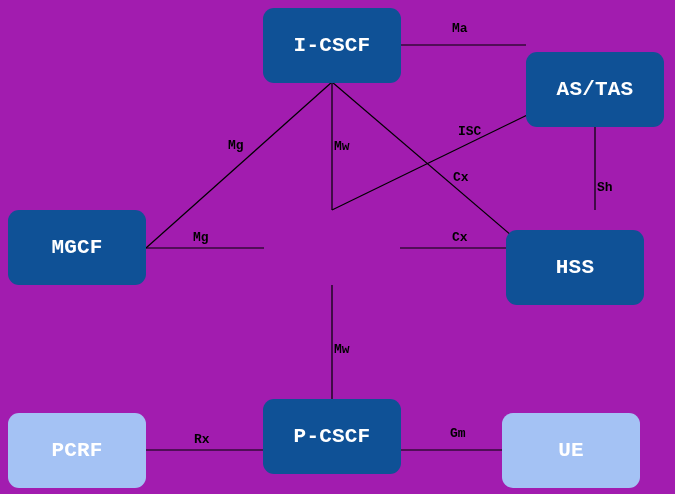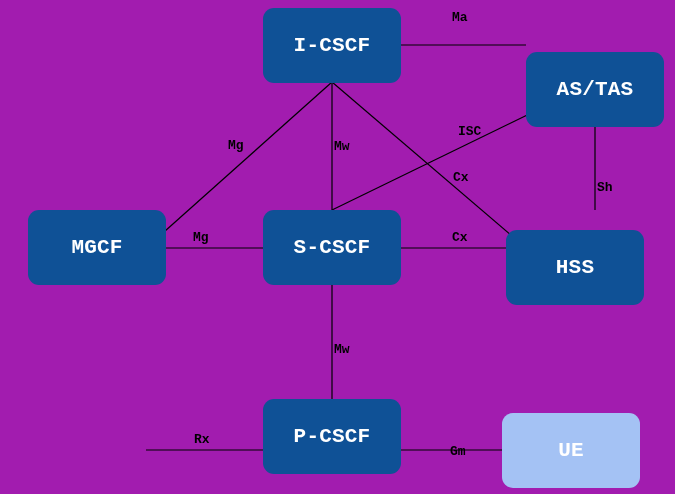--- a/index.html
+++ b/index.html
@@ -27,40 +27,40 @@
     <line x1="146" y1="450" x2="264" y2="450" stroke="#000" stroke-width="1.2"></line>
     <line x1="400" y1="450" x2="526" y2="450" stroke="#000" stroke-width="1.2"></line>
   </svg>
 
   <div class="node dark" style="left: 263px; top: 8px; background: rgb(15, 81, 150);">
       <span>I-CSCF</span>
     </div>
   <div class="node dark" style="left: 526px; top: 8px; background: rgb(15, 81, 150); margin-top: 44px;">
       <span>AS/TAS</span>
     </div>
-  <div class="node dark" style="left: 8px; top: 210px; background: rgb(15, 81, 150); margin-left: 20px;">
+  <div class="node dark" style="left: 8px; top: 210px; background: rgb(15, 81, 150);">
       <span>MGCF</span>
-    </div>
-  <div class="node dark" style="left: 263px; top: 210px; background: rgb(15, 81, 150);">
-      <span>S-CSCF</span>
     </div>
   <div class="node dark" style="left: 506px; top: 210px; background: rgb(15, 81, 150); margin-top: 20px;">
       <span>HSS</span>
+    </div>
+  <div class="node light" style="left: 8px; top: 413px; background: rgb(164, 194, 244);">
+      <span>PCRF</span>
     </div>
   <div class="node dark" style="left: 263px; top: 399px; background: rgb(15, 81, 150);">
       <span>P-CSCF</span>
     </div>
   <div class="node light" style="left: 502px; top: 413px; background: rgb(164, 194, 244); text-align: center;">
       <span>UE</span>
     </div>
 
-  <span class="lbl" style="left:452px;top:11px;">Ma</span>
+  <span class="lbl" style="left:452px;top:22px;">Ma</span>
   <span class="lbl" style="left:228px;top:139px;">Mg</span>
   <span class="lbl" style="left:334px;top:140px;">Mw</span>
   <span class="lbl" style="left:453px;top:171px;">Cx</span>
   <span class="lbl" style="left:458px;top:125px;">ISC</span>
   <span class="lbl" style="left:597px;top:140px;margin-top:41px;">Sh</span>
   <span class="lbl" style="left:193px;top:231px;">Mg</span>
   <span class="lbl" style="left:452px;top:231px;">Cx</span>
   <span class="lbl" style="left:334px;top:343px;">Mw</span>
   <span class="lbl" style="left:194px;top:433px;">Rx</span>
-  <span class="lbl" style="left:450px;top:445px;">Gm</span>
+  <span class="lbl" style="left:450px;top:427px;">Gm</span>
 </div>
 
 </body></html>

